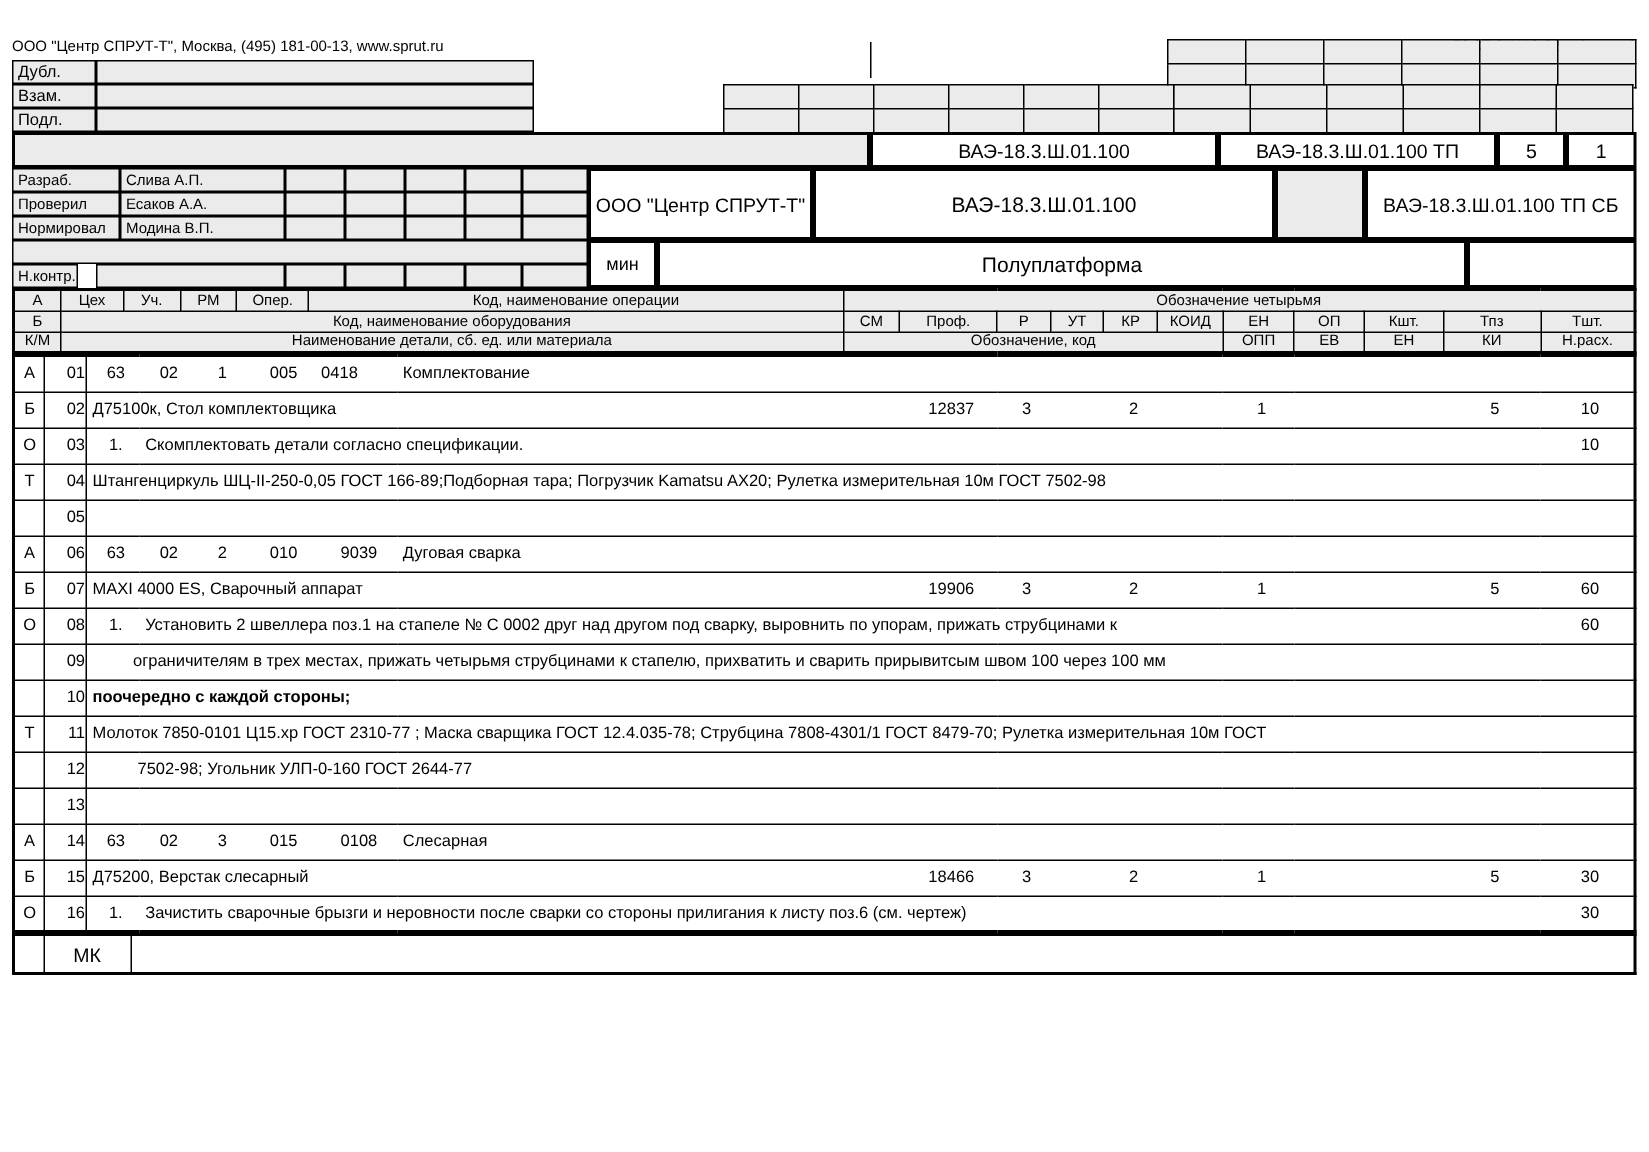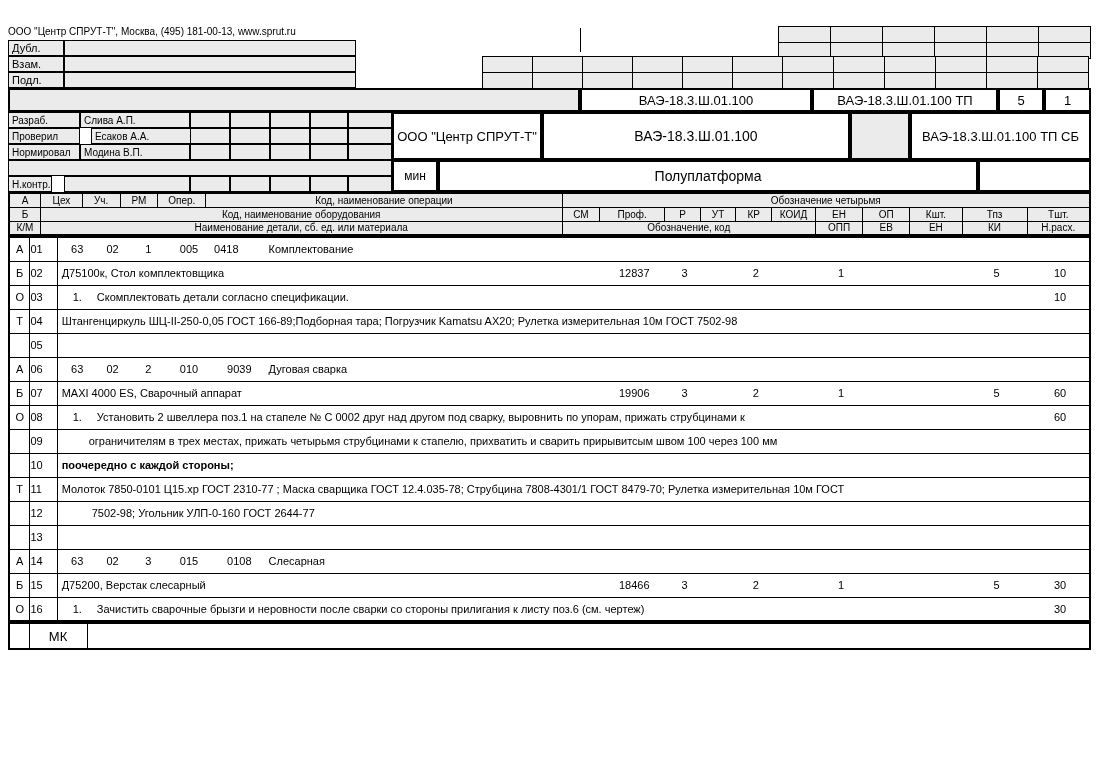--- a/index.html
+++ b/index.html
@@ -65,21 +65,21 @@
     padding-left: 4px;
   }
   .data-row td.idx {
     width: 20px;
     text-align: center;
     border-left: 2px solid #000;
     padding-left: 0;
   }
   .data-row td.num {
     width: 26px;
-    text-align: left;
+    text-align: right;
     padding-left: 0;
   }
 
   .footer-row td {
     height: 26px;
     text-align: center;
     font-size: 13px;
   }
 
   
@@ -182,21 +182,21 @@
     <div class="abs box2 c" style="left:572px;top:62px;width:232px;height:24px;font-size:13px">ВАЭ-18.3.Ш.01.100</div>
     <div class="abs box2 c" style="left:804px;top:62px;width:186px;height:24px;font-size:13px">ВАЭ-18.3.Ш.01.100 ТП</div>
     <div class="abs box2 c" style="left:990px;top:62px;width:46px;height:24px;font-size:13px">5</div>
     <div class="abs box2 c" style="left:1036px;top:62px;width:47px;height:24px;font-size:13px">1</div>
 
     <div class="abs box grey l" style="left:0;top:86px;width:72px;height:16px;font-size:10px">Разраб.</div>
     <div class="abs box grey l" style="left:0;top:102px;width:72px;height:16px;font-size:10px">Проверил</div>
     <div class="abs box grey l" style="left:0;top:118px;width:72px;height:16px;font-size:10px">Нормировал</div>
 
     <div class="abs box grey l" style="left:72px;top:86px;width:110px;height:16px;font-size:10px">Слива А.П.</div>
-    <div class="abs box grey l" style="left:83px;top:102px;width:110px;height:16px;font-size:10px">Есаков А.А.</div>
+    <div class="abs box grey l" style="left:72px;top:102px;width:110px;height:16px;font-size:10px">Есаков А.А.</div>
     <div class="abs box grey l" style="left:72px;top:118px;width:110px;height:16px;font-size:10px">Модина В.П.</div>
 
     <div class="abs box grey" style="left:182px;top:86px;width:40px;height:16px"></div>
     <div class="abs box grey" style="left:222px;top:86px;width:40px;height:16px"></div>
     <div class="abs box grey" style="left:262px;top:86px;width:40px;height:16px"></div>
     <div class="abs box grey" style="left:302px;top:86px;width:38px;height:16px"></div>
     <div class="abs box grey" style="left:340px;top:86px;width:44px;height:16px"></div>
     <div class="abs box grey" style="left:182px;top:102px;width:40px;height:16px"></div>
     <div class="abs box grey" style="left:222px;top:102px;width:40px;height:16px"></div>
     <div class="abs box grey" style="left:262px;top:102px;width:40px;height:16px"></div>

